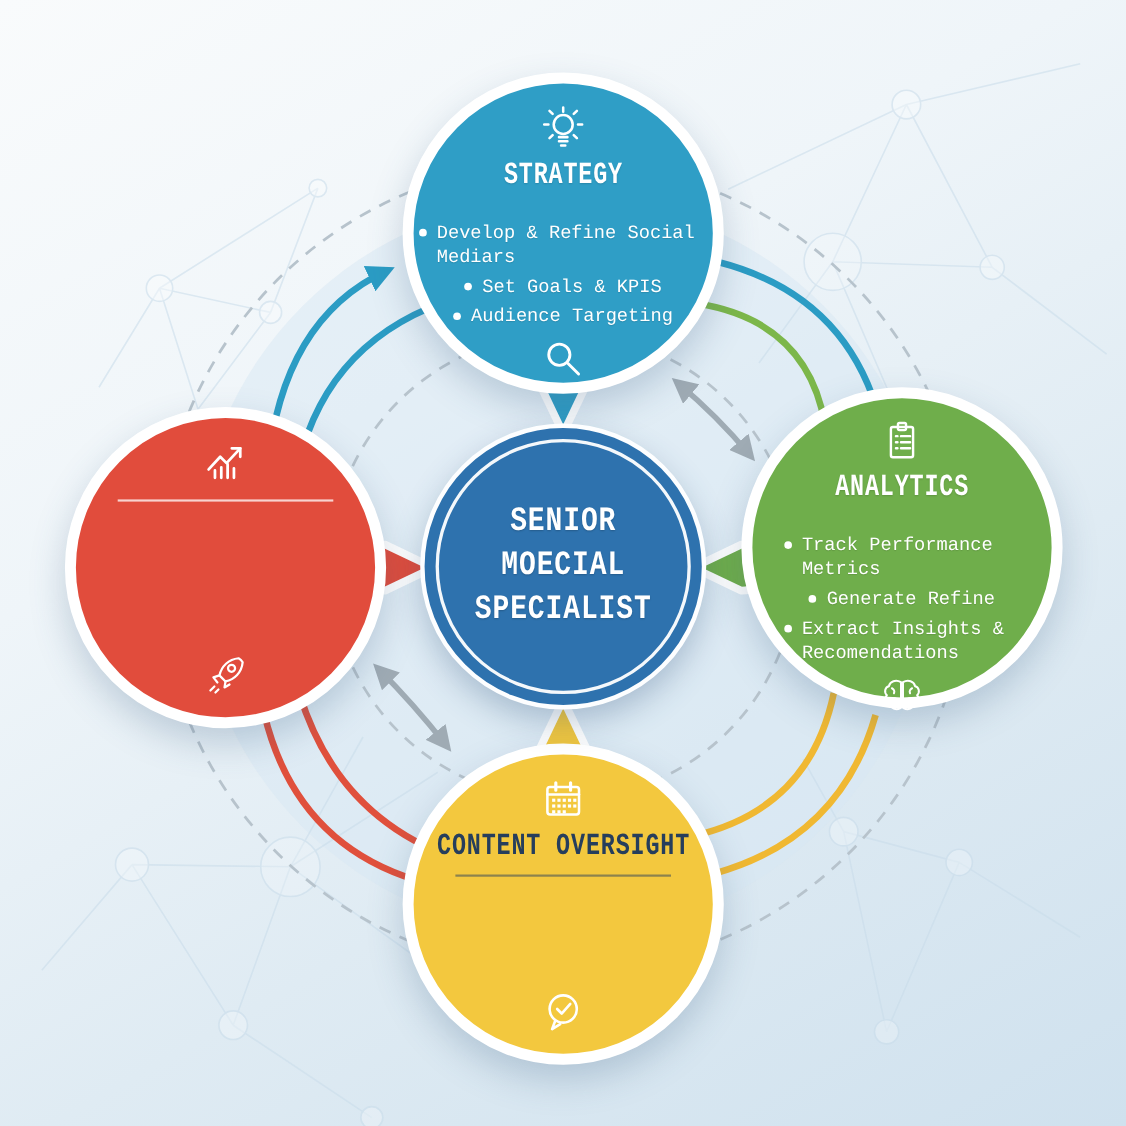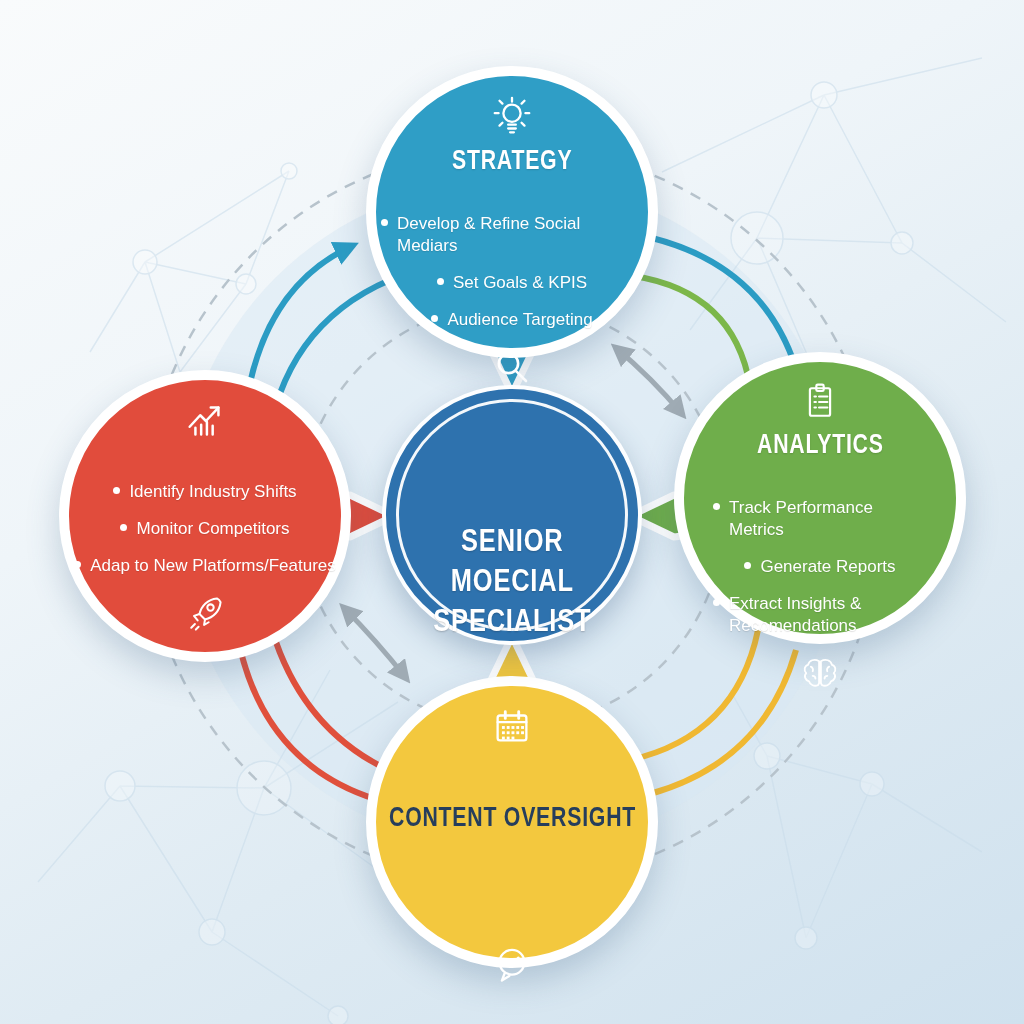--- a/index.html
+++ b/index.html
@@ -1,48 +1,48 @@
 <!DOCTYPE html>
 <html><head>
 <meta charset="utf-8">
 <style>
   html,body{margin:0;padding:0;background:#eef4f8;}
   #stage{
     position:relative;width:1024px;height:1024px;overflow:hidden;
-    font-family:Liberation Sans, sans-serif;
+    font-family:Liberation Mono, monospace;
     background:linear-gradient(150deg,#f9fbfc 0%,#eff5f9 35%,#dfebf3 65%,#cfe1ee 100%);
   }
   #bg-svg{position:absolute;left:0;top:0;width:1024px;height:1024px;}
   .node{
     position:absolute;width:292px;height:292px;border-radius:50%;
     border:10px solid #ffffff;box-sizing:border-box;
     box-shadow:0 14px 32px rgba(60,95,130,.25);
     display:flex;flex-direction:column;align-items:center;text-align:center;
     color:#fff;
   }
   .node .top-icon{margin-top:18px;height:46px;display:flex;align-items:center;justify-content:center;}
   .node .bottom-icon{margin-top:auto;margin-bottom:16px;height:44px;display:flex;align-items:center;justify-content:center;}
   .node h2{margin:4px 0 0;font-size:28px;font-weight:bold;letter-spacing:1px;white-space:nowrap;
            text-shadow:0 1px 2px rgba(0,0,0,.15);}
   .cond{display:inline-block;transform:scaleX(.76);transform-origin:50% 50%;}
   .divider{width:196px;height:2px;background:rgba(255,255,255,.75);margin:10px auto 6px;}
   .bullets{list-style:none;margin:6px 0 0;padding:0;width:262px;font-size:17px;line-height:1.3;
            text-shadow:0 1px 1px rgba(0,0,0,.12);}
-  .bullets li{display:flex;justify-content:center;align-items:flex-start;margin:15px 0;text-align:left;}
+  .bullets li{display:flex;justify-content:center;align-items:flex-start;margin:5px 0;text-align:left;}
   .dot{width:7px;height:7px;border-radius:50%;background:#fff;margin:6px 9px 0 0;flex:none;}
   .node.dark{color:#263e5c;}
   .node.dark h2{text-shadow:none;}
   .node.dark .divider{background:rgba(38,62,92,.5);}
   .node.dark .bullets{text-shadow:none;}
   .analytics .btext{max-width:198px;}
   .center-node{
     position:absolute;left:382px;top:385px;width:260px;height:260px;border-radius:50%;
     border:4px solid #fdfeff;box-sizing:border-box;background:#2e72ae;
     box-shadow:0 12px 28px rgba(50,85,125,.3);
-    display:flex;align-items:flex-end;justify-content:center;text-align:center;
+    display:flex;align-items:center;justify-content:center;text-align:center;
   }
   .center-node::before{
     content:'';position:absolute;inset:10px;border:3px solid rgba(255,255,255,.95);border-radius:50%;
   }
   .center-title{color:#fff;font-size:31px;font-weight:bold;line-height:40px;letter-spacing:1px;
     transform:scaleX(.82);text-shadow:0 1px 2px rgba(0,0,0,.2);}
   svg.icon{display:block;}
 </style>
 </head>
 <body>
@@ -145,34 +145,20 @@
 
   <div class="node" style="left: 59px; top: 370px; background: rgb(225, 76, 60);">
     <div class="top-icon">
       <svg class="icon" width="46" height="46" viewBox="0 0 48 48" fill="none" stroke="#fff" stroke-width="2.6" stroke-linecap="round" stroke-linejoin="round">
         <path d="M14,38 v-7 M20,38 v-10 M26,38 v-13 M32,38 v-9"></path>
         <path d="M8,30 L19,18 L25,24 L38,10"></path>
         <path d="M30,10 h8 v8"></path>
       </svg>
     </div>
     <div class="divider"></div>
-    <ul class="bullets">
-      <li>
-          <span class="dot"></span>
-          <span class="btext">Identify Industry Shifts</span>
-        </li>
-      <li>
-          <span class="dot"></span>
-          <span class="btext">Monitor Competitors</span>
-        </li>
-      <li>
-          <span class="dot"></span>
-          <span class="btext">Adap to New Platforms/Features</span>
-        </li>
-    </ul>
     <div class="bottom-icon">
       <svg class="icon" width="44" height="44" viewBox="0 0 48 48" fill="none" stroke="#fff" stroke-width="2.2" stroke-linecap="round" stroke-linejoin="round">
         <path d="M37,7 C27,8 20,15 18,24 L24,30 C33,28 40,21 41,11 C40,9 39,8 37,7 Z"></path>
         <circle cx="30" cy="17" r="3.5"></circle>
         <path d="M18,24 L12,26 L16,31"></path>
         <path d="M24,30 L23,36 L28,33"></path>
         <path d="M13,35 l-4,4 M17,38 l-3,3"></path>
       </svg>
     </div>
   </div>
@@ -187,37 +173,37 @@
     </div>
     <h2><span class="cond">ANALYTICS</span></h2>
     <div class="divider"></div>
     <ul class="bullets">
       <li>
           <span class="dot"></span>
           <span class="btext">Track Performance Metrics</span>
         </li>
       <li>
           <span class="dot"></span>
-          <span class="btext">Generate Reports</span>
+          <span class="btext">Generate Refine</span>
         </li>
       <li>
           <span class="dot"></span>
           <span class="btext">Extract Insights &amp; Recomendations</span>
         </li>
     </ul>
     <div class="bottom-icon">
       <svg class="icon" width="44" height="44" viewBox="0 0 48 48" fill="none" stroke="#fff" stroke-width="2" stroke-linecap="round" stroke-linejoin="round">
         <path d="M23,10 C18,7 12,9 11,14 C7,15 6,20 9,23 C6,26 8,31 12,32 C13,36 18,38 22,36 L23,34 Z"></path>
         <path d="M25,10 C30,7 36,9 37,14 C41,15 42,20 39,23 C42,26 40,31 36,32 C35,36 30,38 26,36 L25,34 Z"></path>
         <path d="M14,16 c2,1 3,3 2,5 M34,16 c-2,1 -3,3 -2,5 M16,26 c2,0 3,1 3,3 M32,26 c-2,0 -3,1 -3,3"></path>
       </svg>
     </div>
   </div>
 
-  <div class="node dark" style="left: 366px; top: 676px; background: rgb(243, 200, 62); color: rgb(38, 62, 92); gap: 47px;">
+  <div class="node dark" style="left: 366px; top: 676px; background: rgb(243, 200, 62); color: rgb(38, 62, 92);">
     <div class="top-icon">
       <svg class="icon" width="46" height="46" viewBox="0 0 48 48" fill="none" stroke="#fff" stroke-width="2.4" stroke-linecap="round">
         <rect x="9" y="12" width="30" height="26" rx="2.5"></rect>
         <path d="M9,19 h30"></path>
         <path d="M17,8 v7 M31,8 v7" stroke-width="3"></path>
         <g fill="#fff" stroke="none">
           <rect x="13.5" y="23" width="3" height="3"></rect>
             <rect x="18.5" y="23" width="3" height="3"></rect>
             <rect x="23.5" y="23" width="3" height="3"></rect>
             <rect x="28.5" y="23" width="3" height="3"></rect>

